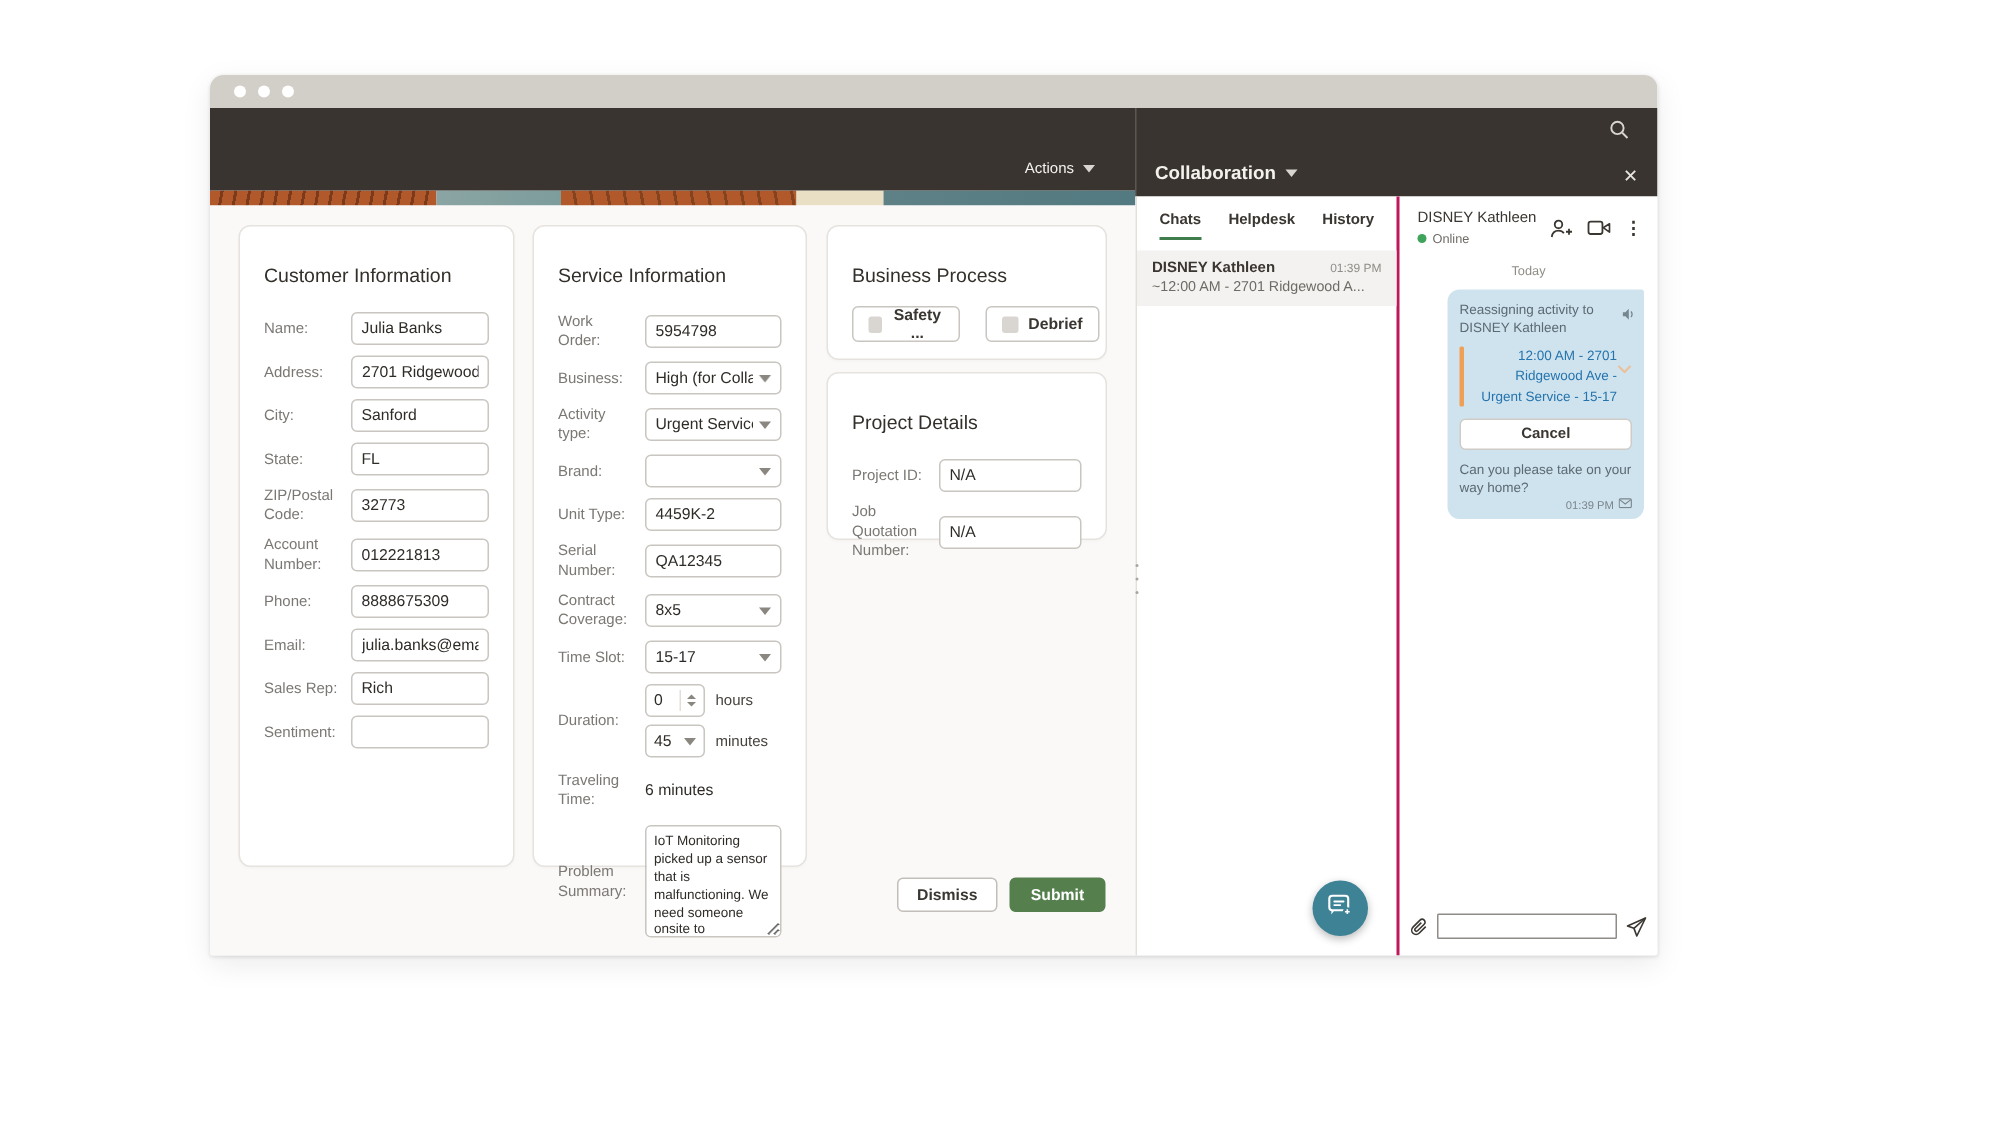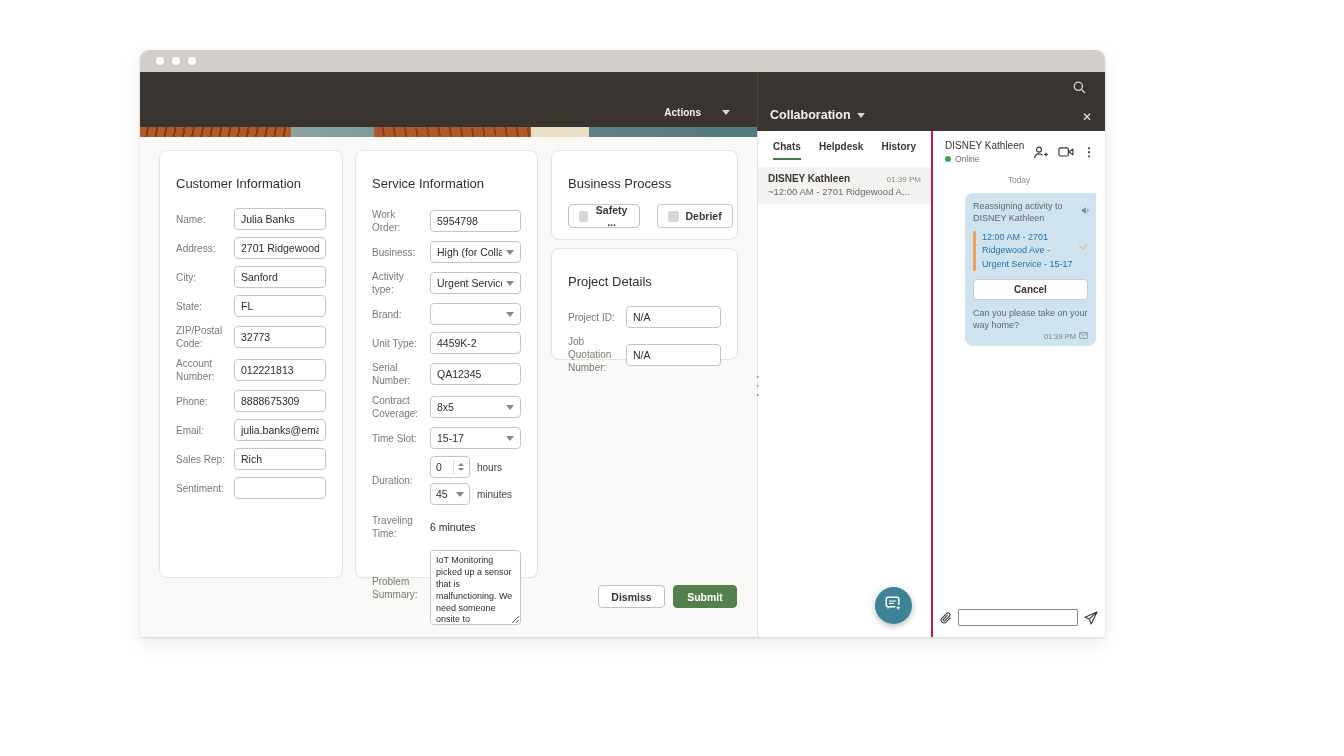--- a/index.html
+++ b/index.html
@@ -17,21 +17,21 @@
 
   .window-body { display: flex; height: 565px; }
 
   
   .main-col { width: 617px; display: flex; flex-direction: column; }
   .main-header { background: #393430; height: 55px; position: relative; flex: none; }
   .title-row { display: flex; align-items: center; gap: 13px; padding: 7px 0 0 23px; }
   .back-btn { width: 10px; height: 15px; display: inline-flex; cursor: pointer; }
   .page-title { color: #faf9f7; font-size: 14.5px; letter-spacing: .2px; }
   .actions-btn { position: absolute; right: 27px; bottom: 9px; display: flex; align-items: center;
-    gap: 21px; color: #f3f1ee; font-size: 10px; font-weight: bold; cursor: pointer; }
+    gap: 6px; color: #f3f1ee; font-size: 10px; font-weight: normal; cursor: pointer; }
   .caret-down-sm { width: 0; height: 0; border-left: 4px solid transparent;
     border-right: 4px solid transparent; border-top: 5px solid #d8d5d0; }
 
   .banner { height: 10px; display: flex; flex: none; }
   .banner .seg1 { width: 151px; background: repeating-linear-gradient(100deg, #b2592b 0 7px, #7c3a1a 7px 9px); }
   .banner .seg2 { width: 83px;  background: linear-gradient(90deg, #8aa5a3, #7d9c9c); }
   .banner .seg3 { width: 157px; background: repeating-linear-gradient(80deg, #b2592b 0 9px, #84421f 9px 11px); }
   .banner .seg4 { width: 58px;  background: #e9dfc5; }
   .banner .seg5 { flex: 1;      background: linear-gradient(90deg, #5e8186, #527a80); }
 
@@ -133,21 +133,21 @@
   .convo-icons { display: flex; gap: 9px; align-items: center; }
   .convo-icons > span { cursor: pointer; display: inline-flex; }
   .kebab { font-size: 12px; font-weight: bold; color: #3a3631; letter-spacing: 0; }
 
   .day-sep { text-align: center; font-size: 8.5px; color: #8f8c87; margin: 7px 0 6px; }
 
   .bubble { margin: 2px 9px 0 auto; width: 131px; background: #cfe3ee;
     border-radius: 8px 2px 8px 8px; padding: 8px 8px 5px; position: relative; }
   .bubble-title { font-size: 9px; color: #5c6a73; line-height: 1.32; padding-right: 9px; }
   .speaker { position: absolute; top: 8px; right: 6px; }
-  .activity-block { display: flex; margin-top: 6px; position: relative; padding-right: 10px; }
+  .activity-block { display: flex; margin-top: 6px; position: relative; padding-right: 10px; text-align: right; }
   .activity-bar { width: 3px; border-radius: 1px; background: #f0a054; flex: none;
     margin-right: 6px; }
   .activity-link { font-size: 9px; color: #2574ad; line-height: 1.5; cursor: pointer; }
   .activity-caret { position: absolute; right: 0; top: 5px; }
   .cancel-btn { margin-top: 8px; width: 100%; height: 21px; background: #fff;
     border: 1px solid #cfccc8; border-radius: 4px; font-size: 10px; font-weight: bold;
     color: #3a3631; font-family: inherit; cursor: pointer; }
   .bubble-note { margin-top: 7px; font-size: 9px; color: #5c6a73; line-height: 1.35; }
   .bubble-time { display: flex; justify-content: flex-end; align-items: center; gap: 3px;
     font-size: 7.5px; color: #7c858c; margin-top: 0; }

